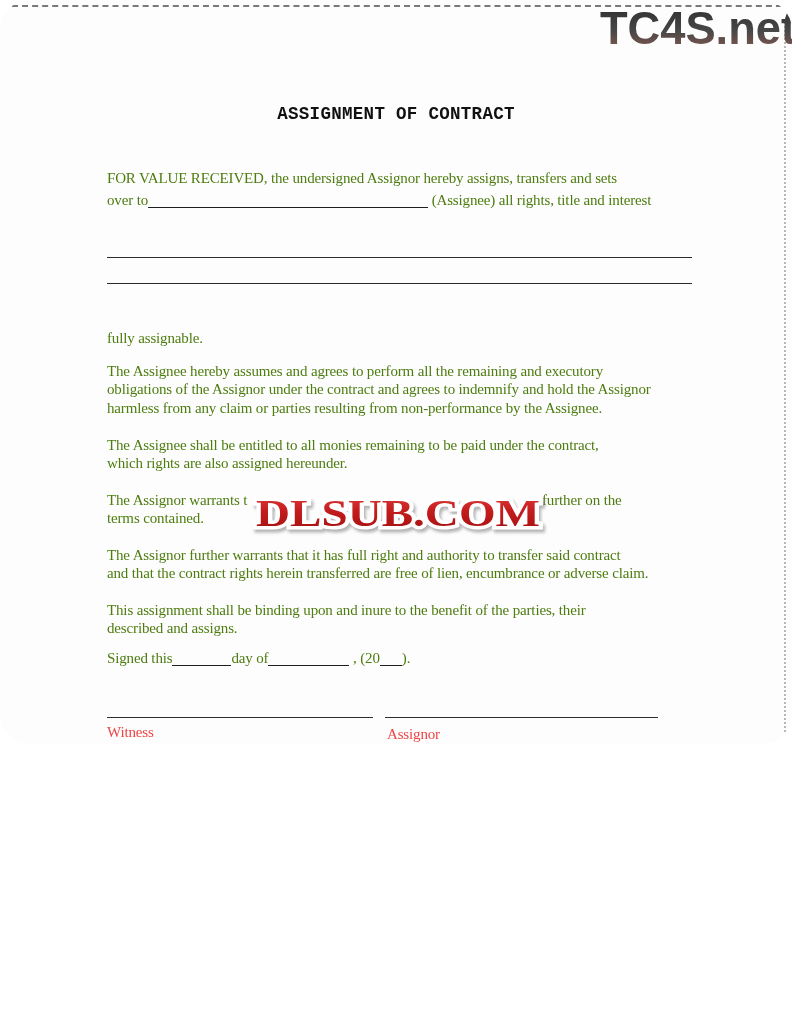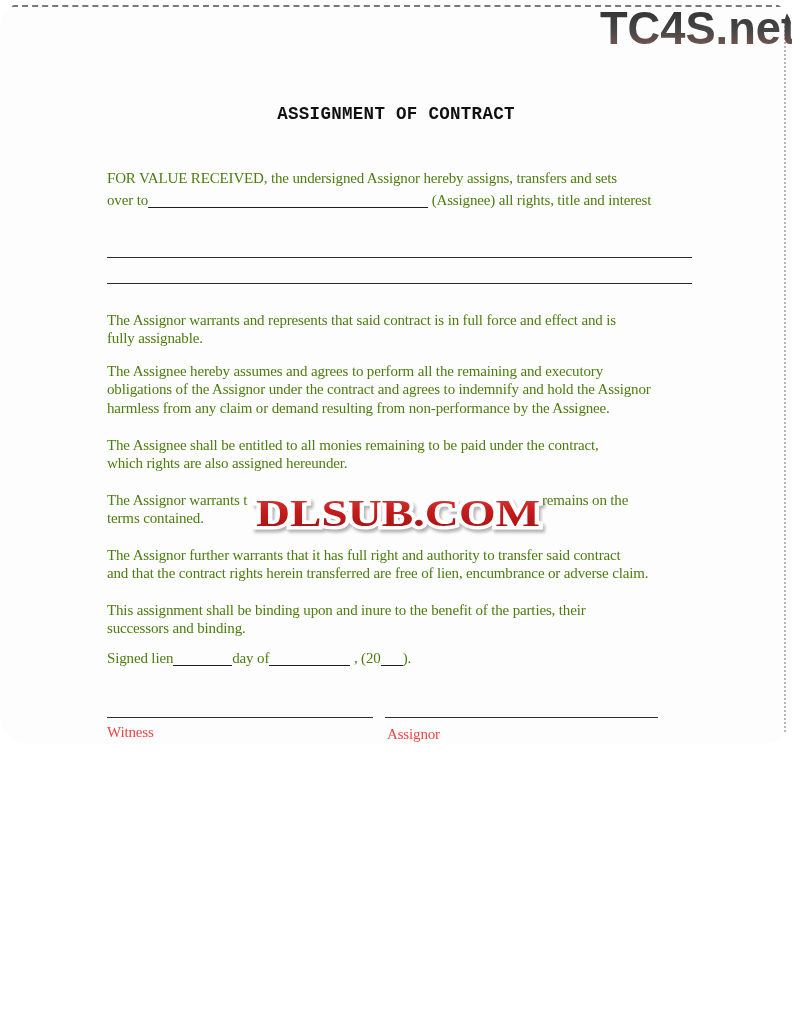--- a/index.html
+++ b/index.html
@@ -71,57 +71,56 @@
 
   <div class="bl" style="top:170px">FOR VALUE RECEIVED, the undersigned Assignor hereby assigns, transfers and sets</div>
   <div class="bl" style="top:192px">
     <span>over to</span><span class="fill" style="width:280px"></span>
     <span>(Assignee) all rights, title and interest</span>
   </div>
 
   <div class="rule" style="top:257px;width:585px"></div>
   <div class="rule" style="top:283px;width:585px"></div>
 
-  <div class="bl" style="top:312px">The Assignor warrants and represents that said contract is in full force and effect and is</div>
   <div class="bl" style="top:330px">fully assignable.</div>
 
   <div class="bl" style="top:363px">The Assignee hereby assumes and agrees to perform all the remaining and executory</div>
   <div class="bl" style="top:381px">obligations of the Assignor under the contract and agrees to indemnify and hold the Assignor</div>
-  <div class="bl" style="top:400px">harmless from any claim or demand resulting from non-performance by the Assignee.</div>
+  <div class="bl" style="top:400px">harmless from any claim or parties resulting from non-performance by the Assignee.</div>
 
   <div class="bl" style="top:437px">The Assignee shall be entitled to all monies remaining to be paid under the contract,</div>
   <div class="bl" style="top:455px">which rights are also assigned hereunder.</div>
 
   <div class="bl" style="top:492px;width:581px">
     <span>The Assignor warrants t</span>
-    <span class="p5-suffix">remains on the</span>
+    <span class="p5-suffix">further on the</span>
   </div>
   <div class="bl" style="top:510px">terms contained.</div>
 
   <div class="wm wm-dlsub">
     <svg width="300" height="58">
       <defs>
         <linearGradient id="dlgrad" x1="0" y1="0" x2="0" y2="1">
           <stop offset="0%" stop-color="#e04040"></stop>
           <stop offset="45%" stop-color="#c41c1c"></stop>
           <stop offset="100%" stop-color="#a11010"></stop>
         </linearGradient>
       </defs>
       <text x="6" y="42" font-family="Liberation Serif, serif" font-weight="bold" font-size="38" fill="url(#dlgrad)" stroke="#ffffff" stroke-width="7" paint-order="stroke" textLength="284" lengthAdjust="spacingAndGlyphs">DLSUB.COM</text>
     </svg>
   </div>
 
   <div class="bl" style="top:565px">and that the contract rights herein transferred are free of lien, encumbrance or adverse claim.</div>
   <div class="bl" style="top:547px">The Assignor further warrants that it has full right and authority to transfer said contract</div>
 
   <div class="bl" style="top:602px">This assignment shall be binding upon and inure to the benefit of the parties, their</div>
-  <div class="bl" style="top:620px">successors and binding.</div>
+  <div class="bl" style="top:620px">described and assigns.</div>
 
   <div class="bl" style="top:650px">
-    <span>Signed lien</span><span class="fill" style="width:59px"></span><span>day of</span><span class="fill" style="width:81px"></span>
+    <span>Signed this</span><span class="fill" style="width:59px"></span><span>day of</span><span class="fill" style="width:81px"></span>
     <span>, (20</span><span class="fill" style="width:22px"></span><span>).</span>
   </div>
 
   <div class="sig-rule" style="top:717px;left:107px;width:266px"></div>
   <div class="sig-rule" style="top:717px;left:385px;width:273px"></div>
   <div class="sig-label" style="top:724px;left:107px">Witness</div>
   <div class="sig-label" style="top:726px;left:387px">Assignor</div>
 
   <div class="sig-rule" style="top:755px;left:107px;width:266px"></div>
   <div class="sig-rule" style="top:755px;left:385px;width:273px"></div>

